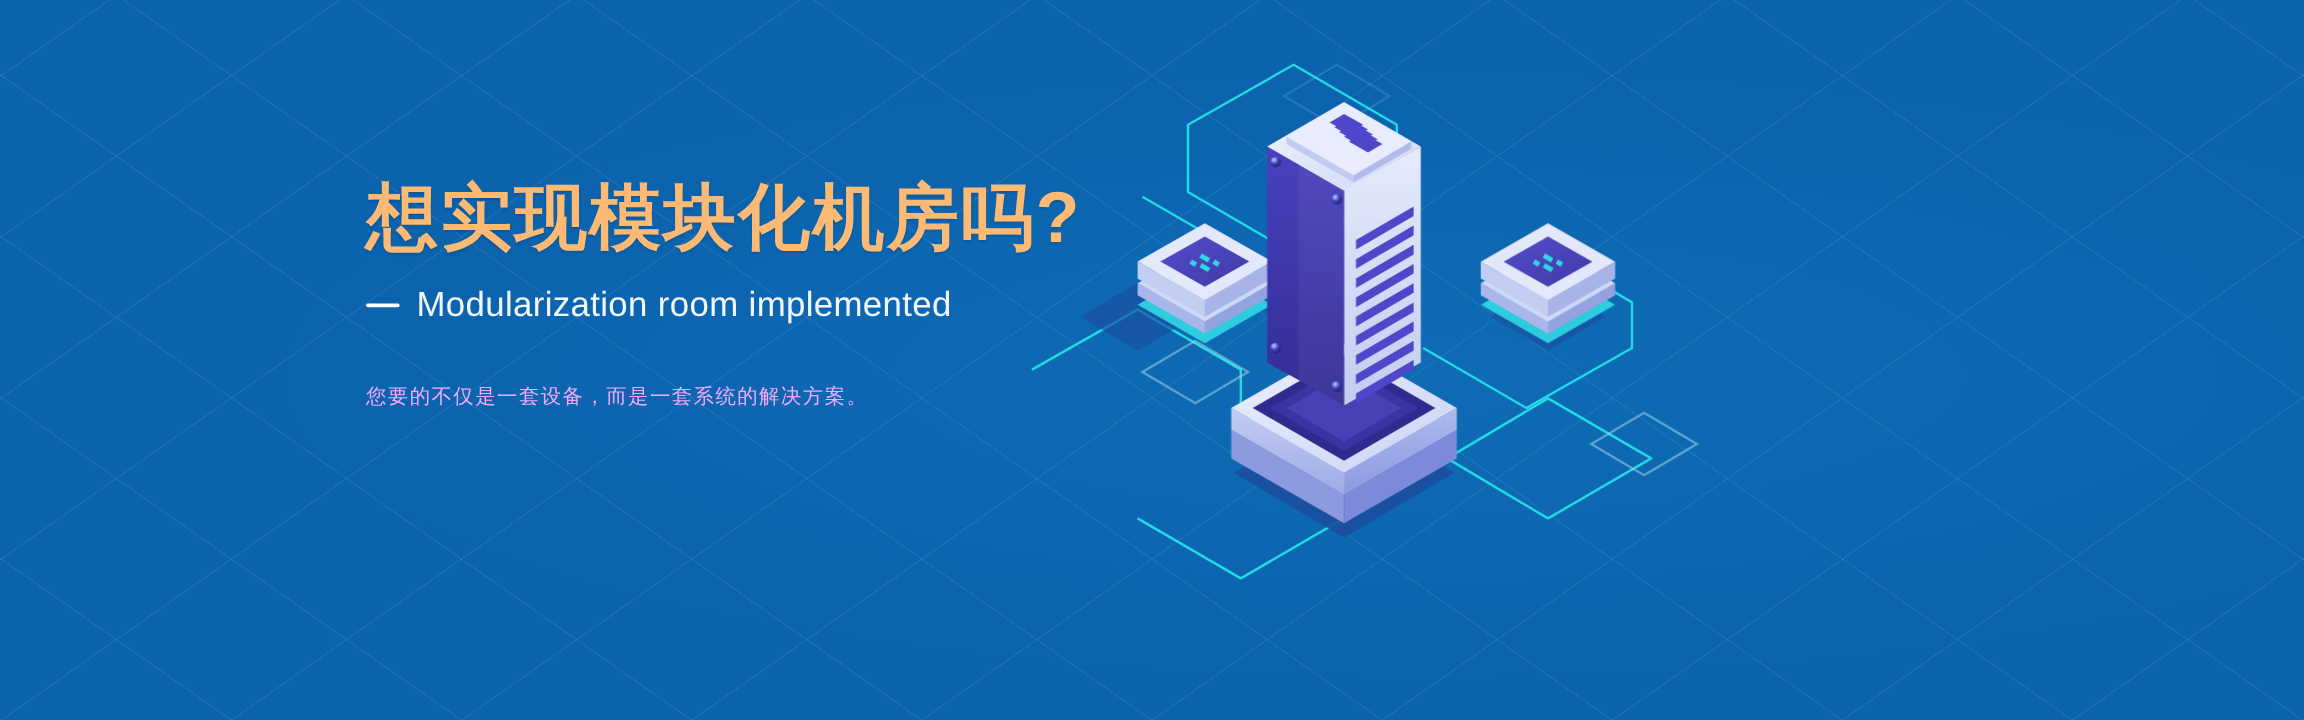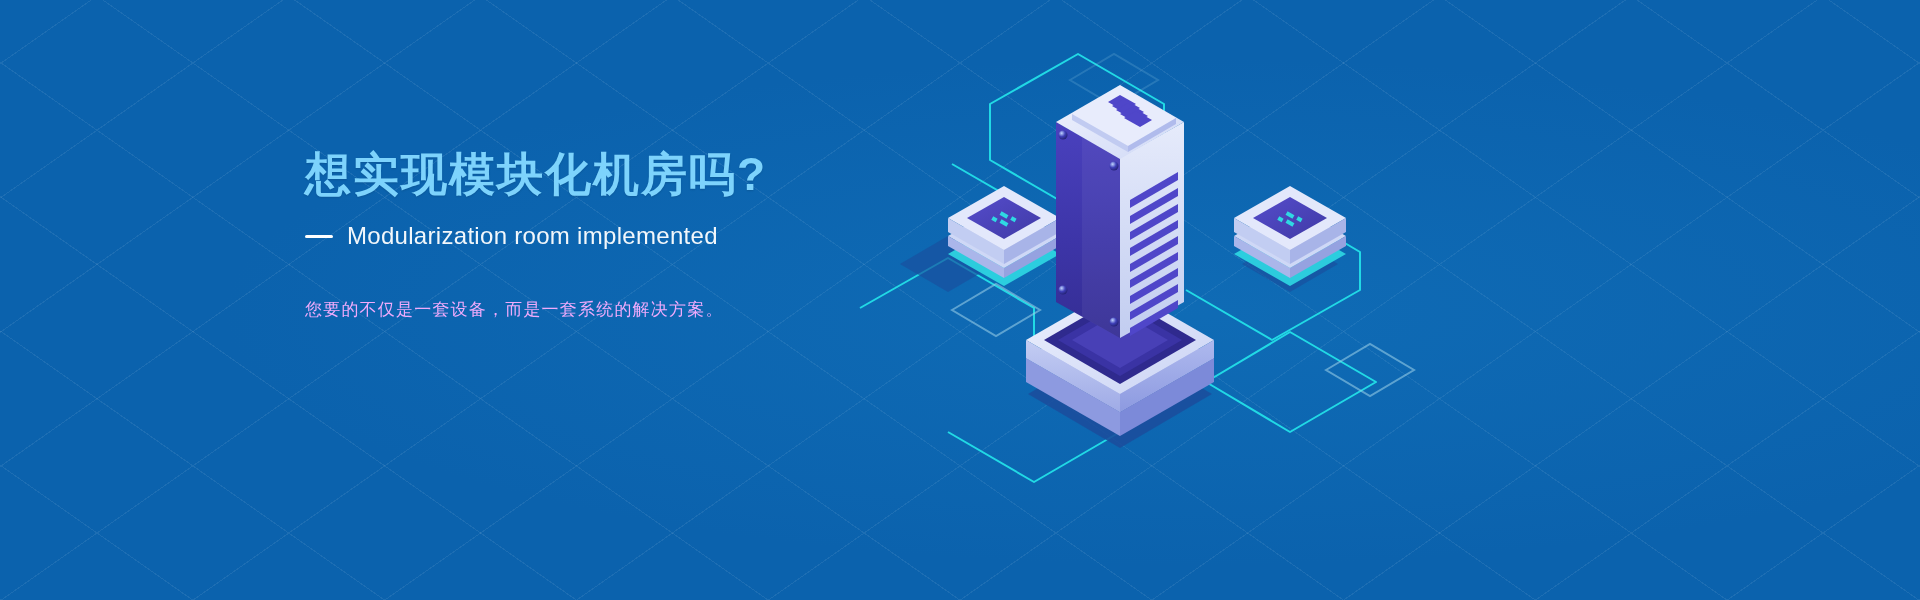--- a/index.html
+++ b/index.html
@@ -25,34 +25,34 @@
     background:radial-gradient(ellipse at 62% 52%, rgba(30,140,210,.22) 0%, rgba(11,98,173,0) 58%);
     pointer-events:none;
   }
 
   
   .copy{
     position:absolute;left:305px;top:148px;width:620px;
   }
   .headline{
     margin:0;
-    font-size:46px;line-height:1.14;font-weight:700;
-    color:#7dd3fc;letter-spacing:2px;
+    font-size:60px;line-height:1.14;font-weight:700;
+    color:#fdba74;letter-spacing:2px;
     text-shadow:0 1px 2px rgba(0,0,0,.12);
     white-space:nowrap;
   }
   .sub-row{
     display:flex;align-items:center;gap:14px;
     margin-top:22px;
   }
   .sub-dash{
     display:block;width:28px;height:3px;background:#ffffff;border-radius:2px;flex:0 0 auto;
   }
   .subhead{
-    margin:0;font-size:24px;font-weight:400;color:#f2f7fb;letter-spacing:.3px;white-space:nowrap;
+    margin:0;font-size:29px;font-weight:400;color:#f2f7fb;letter-spacing:.3px;white-space:nowrap;
   }
   .desc{
     margin:46px 0 0 0;font-size:17px;line-height:1.6;color:#f0abfc;letter-spacing:1.2px;white-space:nowrap;
   }
 
   
   .art{
     position:absolute;left:820px;top:40px;width:620px;height:520px;
   }
   .art svg{display:block;width:100%;height:100%;overflow:visible;}

